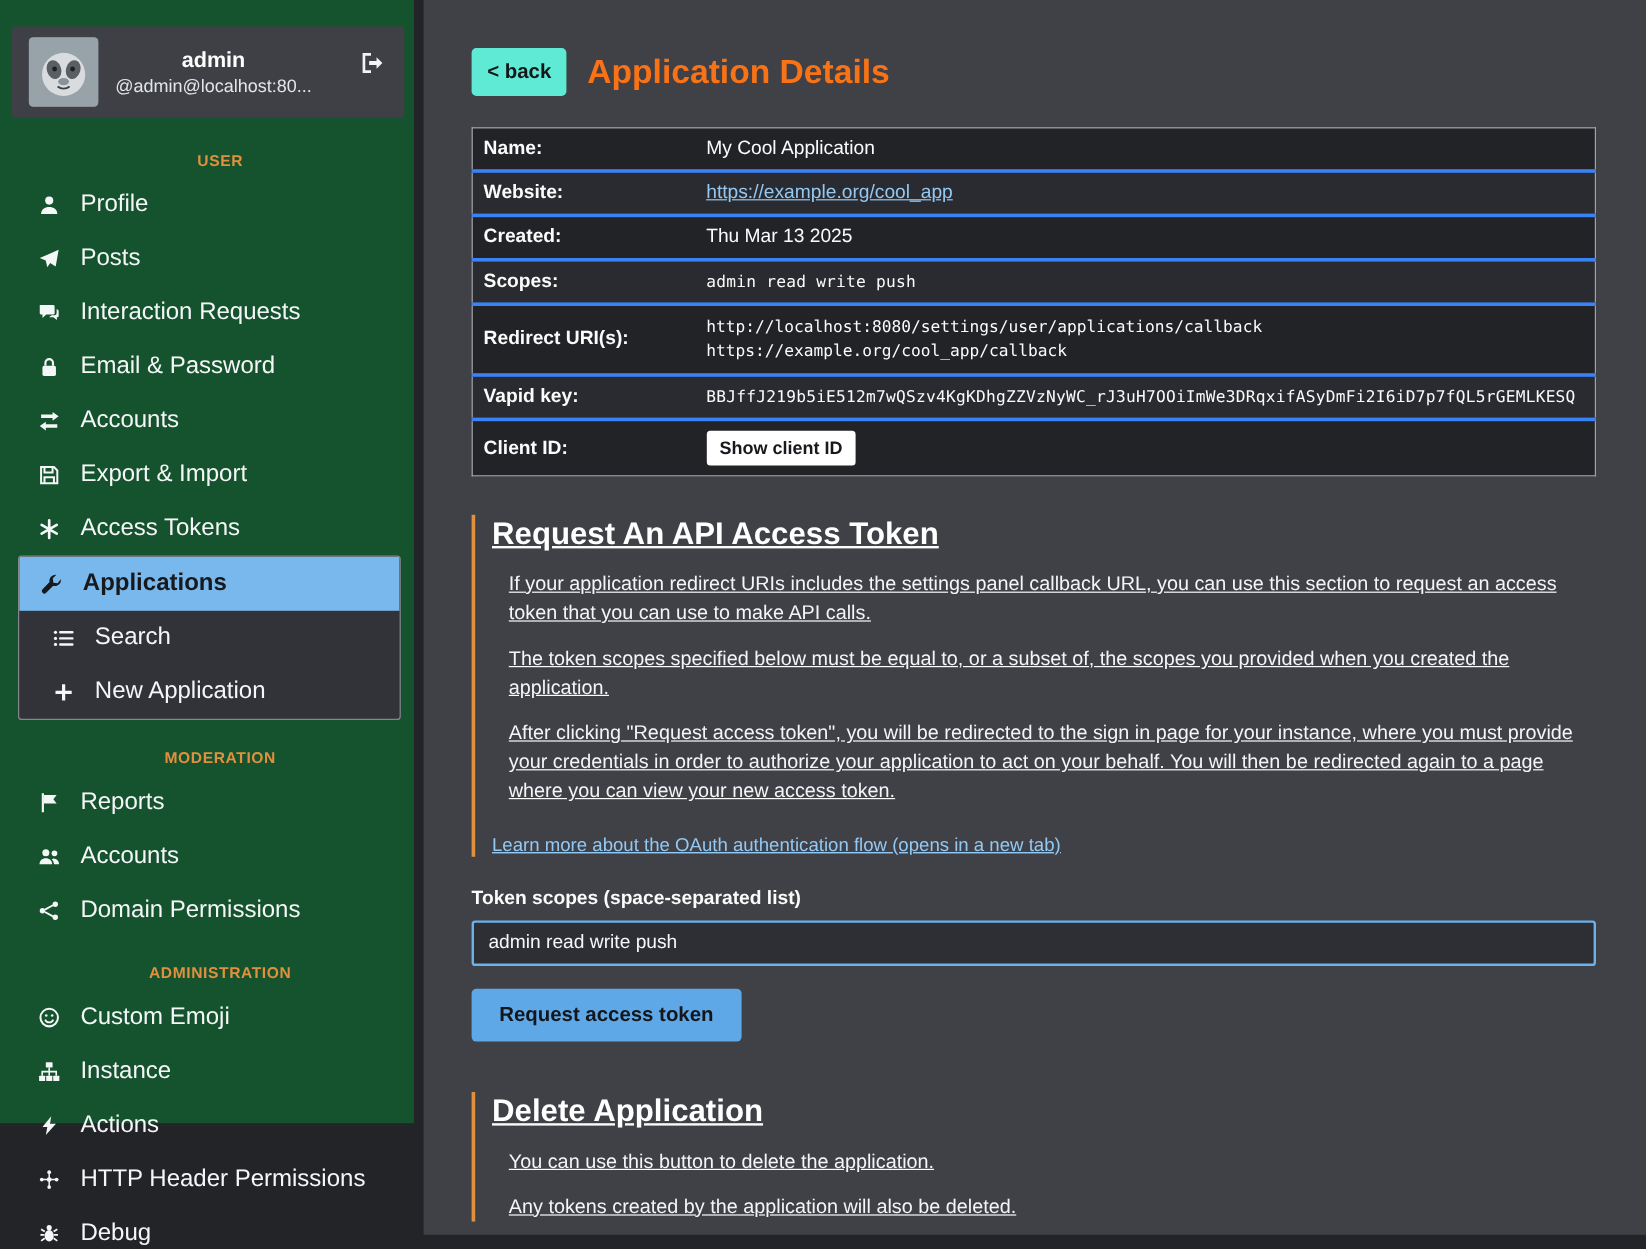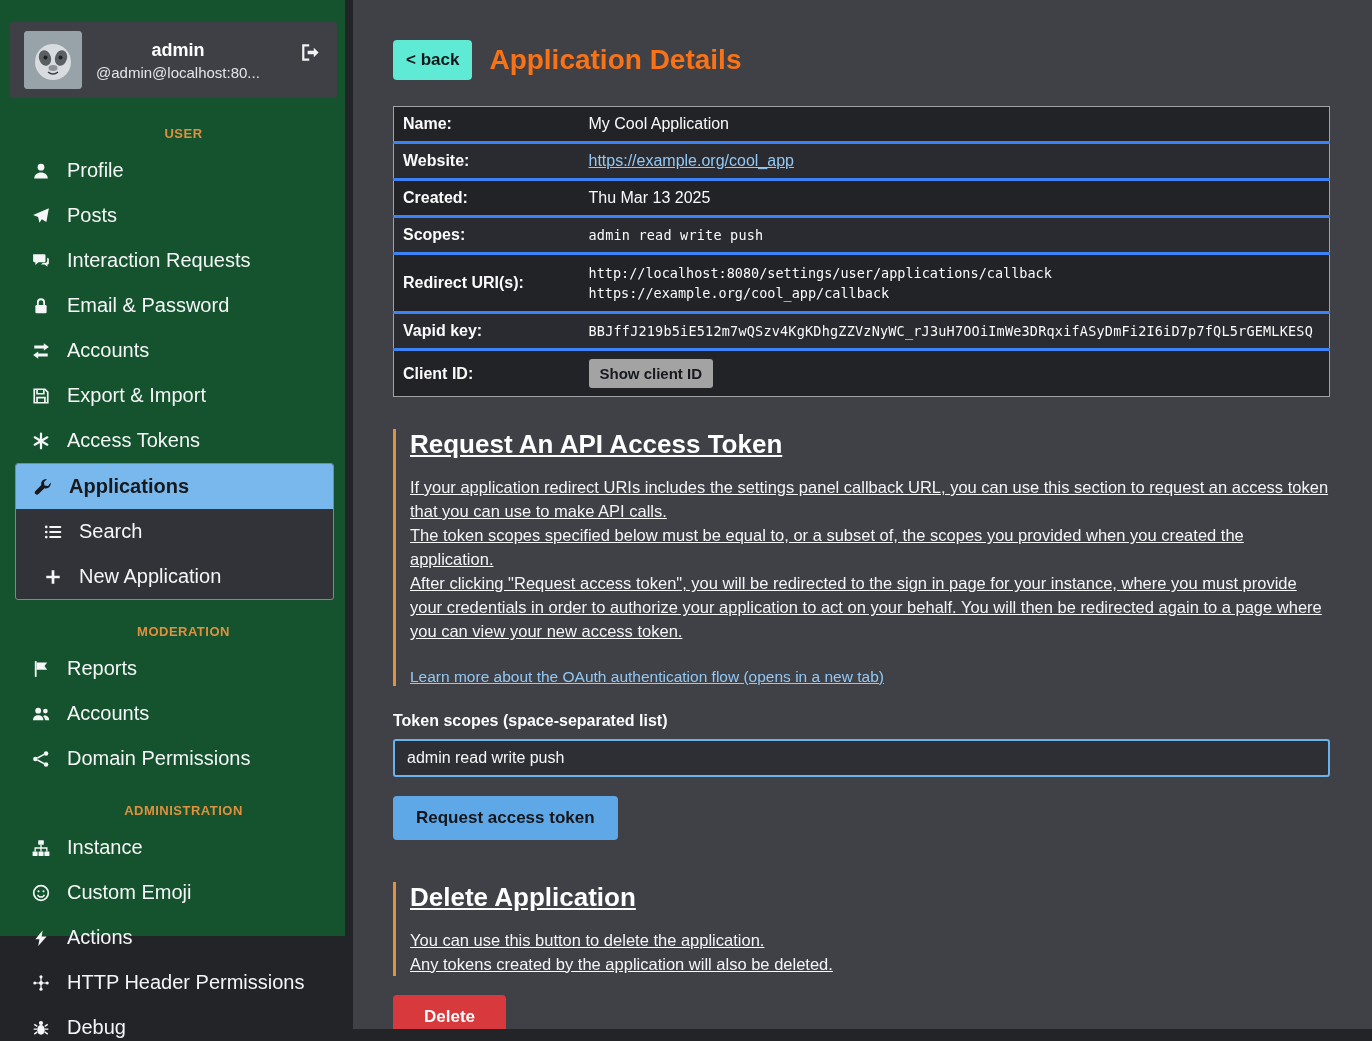--- a/index.html
+++ b/index.html
@@ -86,36 +86,36 @@
   table.info-table tr + tr { border-top:3px solid #3b82f6; }
   table.info-table th, table.info-table td {
     text-align:left; vertical-align:middle; padding:8px 9px;
   }
   table.info-table th { width:186px; font-weight:bold; white-space:nowrap; }
   .mono { font-family:"DejaVu Sans Mono", monospace; font-size:13.5px; letter-spacing:.2px; }
   .uri-line { font-family:"DejaVu Sans Mono", monospace; font-size:13.5px; padding:2px 0; }
   a.tbl-link, a.oauth-link { color:#93c8f3; text-decoration:underline; cursor:pointer; }
 
   .btn-gray {
-    background:#a3a3a3; color:#17191d; font-weight:bold; font-size:15px;
+    background:#ffffff; color:#17191d; font-weight:bold; font-size:15px;
     border:none; border-radius:3px; padding:6px 11px; cursor:pointer; font-family:inherit;
   }
   .btn-blue {
     background:#5fa8e8; color:#14161a; font-weight:bold; font-size:15px;
     border:none; border-radius:3px; padding:6px 11px; cursor:pointer; font-family:inherit;
   }
 
   .accent-block {
     border-left:3px solid #e0903f;
     padding-left:14px;
     margin-top:32px;
     text-decoration:underline;
   }
   .accent-block h2 { margin:0 0 15px 0; font-size:26px; font-weight:bold; color:#ffffff; }
-  .accent-block p { margin:0; font-size:16.5px; line-height:1.46; color:#f4f5f7; }
+  .accent-block p { margin:14px; font-size:16.5px; line-height:1.46; color:#f4f5f7; }
   .oauth-link-row { margin-top:24px; font-size:15.5px; }
 
   .token-form { margin-top:26px; }
   .field-label { display:block; font-weight:bold; font-size:16px; margin-bottom:9px; }
   .scopes-input {
     width:100%; height:38px;
     background:#2e2f34; color:#f6f7f9;
     border:2px solid #6bb1ec; border-radius:3px;
     font-size:16px; padding:6px 12px;
     font-family:inherit; outline:none;
@@ -298,40 +298,40 @@
       </svg>
     </span>
     <span>Domain Permissions</span>
   </div>
 
   <div class="section-label">ADMINISTRATION</div>
 
   <div class="nav-item">
     <span class="icon">
       <svg width="18" height="18" viewBox="0 0 16 16" fill="currentColor">
+        <circle cx="8" cy="8" r="6.5" fill="none" stroke="currentColor" stroke-width="1.5"></circle>
+        <circle cx="5.8" cy="6.5" r=".95"></circle>
+          <circle cx="10.2" cy="6.5" r=".95"></circle>
+        <path d="M5 9.5a3.2 3.2 0 0 0 6 0" fill="none" stroke="currentColor" stroke-width="1.3"></path>
+      </svg>
+    </span>
+    <span>Custom Emoji</span>
+  </div>
+
+  <div class="nav-item">
+    <span class="icon">
+      <svg width="18" height="18" viewBox="0 0 16 16" fill="currentColor">
         <path d="M8 5v3M2.8 11V8h10.4v3M8 8v3" fill="none" stroke="currentColor" stroke-width="1.2"></path>
         <rect x="5.5" y="1" width="5" height="4" rx=".5"></rect>
         <rect x="0.5" y="11" width="4.5" height="4" rx=".5"></rect>
         <rect x="5.8" y="11" width="4.5" height="4" rx=".5"></rect>
         <rect x="11" y="11" width="4.5" height="4" rx=".5"></rect>
       </svg>
     </span>
     <span>Instance</span>
-  </div>
-
-  <div class="nav-item">
-    <span class="icon">
-      <svg width="18" height="18" viewBox="0 0 16 16" fill="currentColor">
-        <circle cx="8" cy="8" r="6.5" fill="none" stroke="currentColor" stroke-width="1.5"></circle>
-        <circle cx="5.8" cy="6.5" r=".95"></circle>
-          <circle cx="10.2" cy="6.5" r=".95"></circle>
-        <path d="M5 9.5a3.2 3.2 0 0 0 6 0" fill="none" stroke="currentColor" stroke-width="1.3"></path>
-      </svg>
-    </span>
-    <span>Custom Emoji</span>
   </div>
 
   <div class="nav-item">
     <span class="icon">
       <svg width="18" height="18" viewBox="0 0 16 16" fill="currentColor">
           <path d="M9.5 1 3 9h3.6L5.5 15 13 6.7H8.6z"></path>
         </svg>
     </span>
     <span>Actions</span>
   </div>

